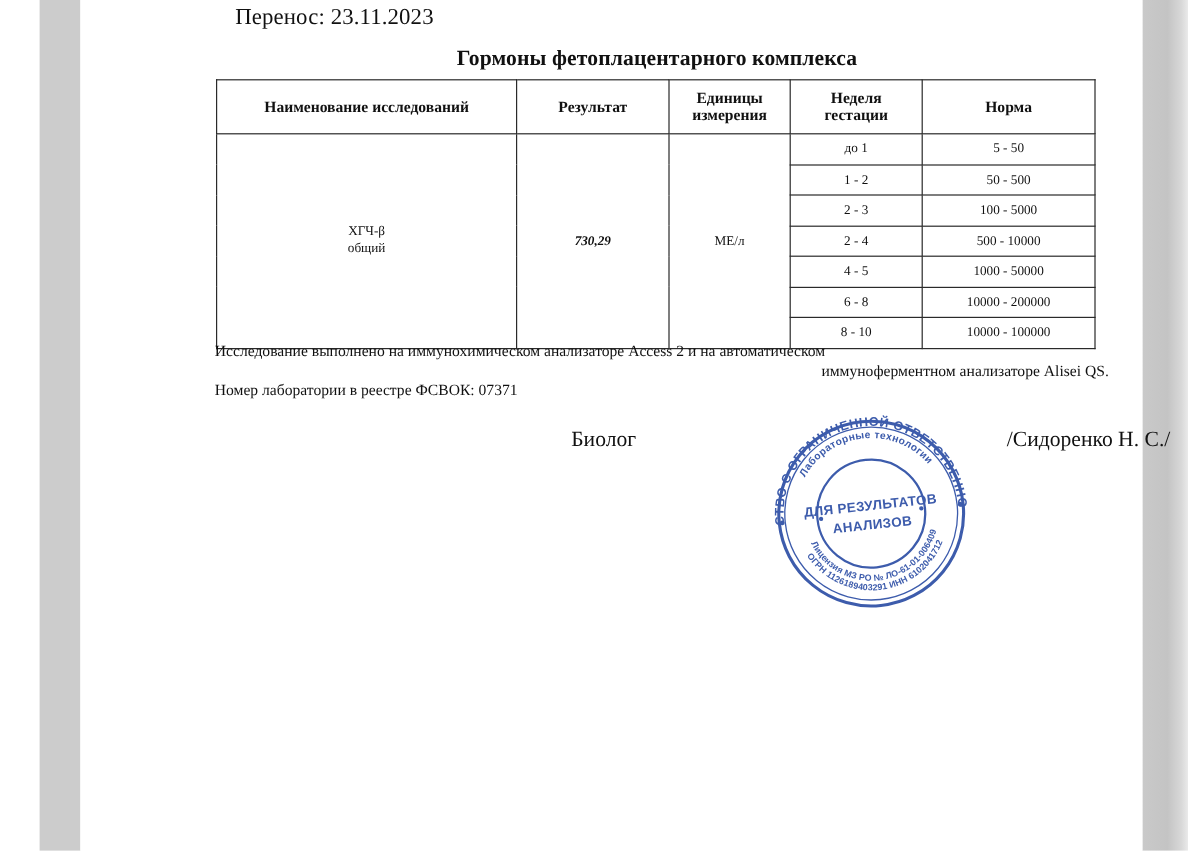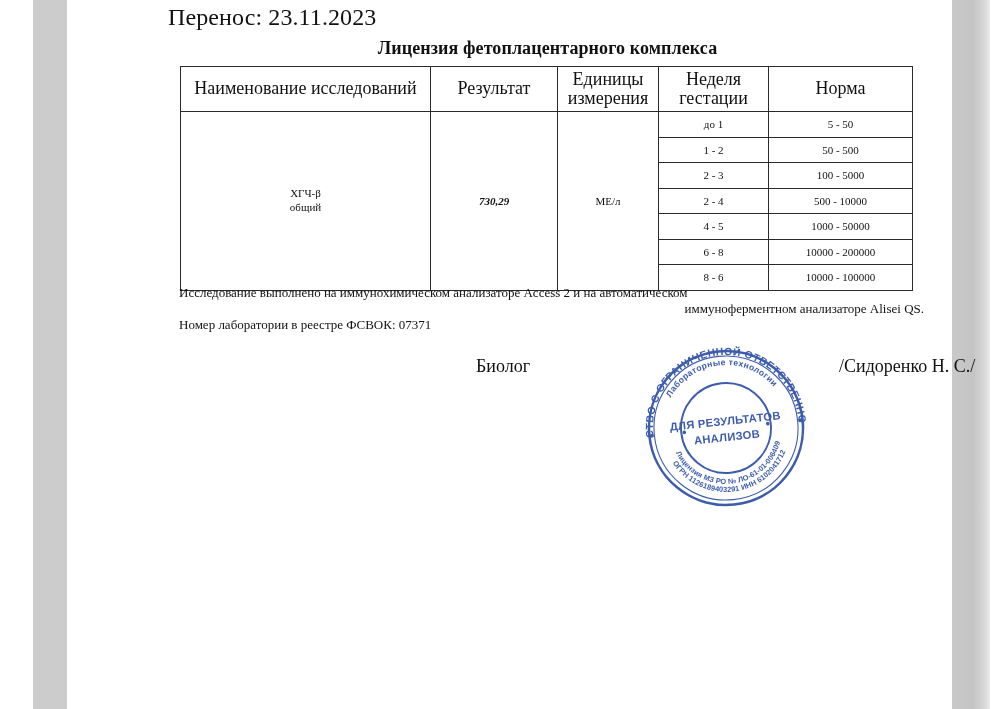--- a/index.html
+++ b/index.html
@@ -20,40 +20,40 @@
   .viewer-gutter{position:absolute;top:0;left:990px;width:10px;height:709px;background:#ffffff;}
 
   .page{position:absolute;left:67px;top:0;width:885px;height:709px;background:#ffffff;}
 
   .ghost-line{
     position:absolute;left:335px;top:-4px;width:460px;height:12px;
     color:#e9e9ef;font-size:14px;overflow:hidden;white-space:nowrap;
   }
 
   .transfer-line{
-    position:absolute;left:101px;top:4px;
-    font-size:24px;letter-spacing:.1px;white-space:nowrap;
+    position:absolute;left:129px;top:4px;
+    font-size:19px;letter-spacing:.1px;white-space:nowrap;
   }
 
   .tbl-title{
     position:absolute;left:113px;top:38px;width:735px;
     text-align:center;font-weight:bold;font-size:18px;letter-spacing:.1px;
   }
 
   table.lab{
     position:absolute;left:113px;top:66px;
     width:732px;border-collapse:collapse;table-layout:fixed;
   }
   table.lab td,table.lab th{
     border:1.3px solid #2a2a2a;
     padding:0;text-align:center;vertical-align:middle;
     font-size:11px;
   }
   table.lab th{
-    font-weight:normal;height:44px;line-height:1.08;font-size:18px;
+    font-weight:bold;height:44px;line-height:1.08;font-size:13px;
   }
   .col-name{width:250px;}
   .col-res{width:127px;}
   .col-unit{width:101px;}
   .col-week{width:110px;}
   .col-norm{width:144px;}
 
   td.cell-name{font-size:18px;line-height:1.25;margin-left:24px;}
   td.cell-res{font-weight:bold;font-style:italic;font-size:18px;}
   td.cell-unit{font-size:18px;}
@@ -99,21 +99,21 @@
 <div class="viewer-band left"></div>
 <div class="viewer-band right"></div>
 <div class="viewer-gutter"></div>
 
 <div class="page">
 
   <div class="ghost-line"></div>
 
   <div class="transfer-line">Перенос: 23.11.2023</div>
 
-  <div class="tbl-title">Лицензия фетоплацентарного комплекса</div>
+  <div class="tbl-title">Гормоны фетоплацентарного комплекса</div>
 
   <table class="lab">
     <colgroup>
       <col class="col-name">
         <col class="col-res">
         <col class="col-unit">
         <col class="col-week">
         <col class="col-norm">
     </colgroup>
     <thead>
@@ -156,21 +156,21 @@
       </tr>
       <tr>
         <td class="cell-week">4 - 5</td>
         <td class="cell-norm">1000 - 50000</td>
       </tr>
       <tr>
         <td class="cell-week">6 - 8</td>
         <td class="cell-norm">10000 - 200000</td>
       </tr>
       <tr>
-        <td class="cell-week">8 - 6</td>
+        <td class="cell-week">8 - 10</td>
         <td class="cell-norm">10000 - 100000</td>
       </tr>
     </tbody>
   </table>
 
   <div class="footnote">
     <div>Исследование выполнено на иммунохимическом анализаторе Access 2 и на автоматическом</div>
     <div class="ln2">иммуноферментном анализаторе Alisei QS.</div>
     <div>Номер лаборатории в реестре ФСВОК: 07371</div>
   </div>

